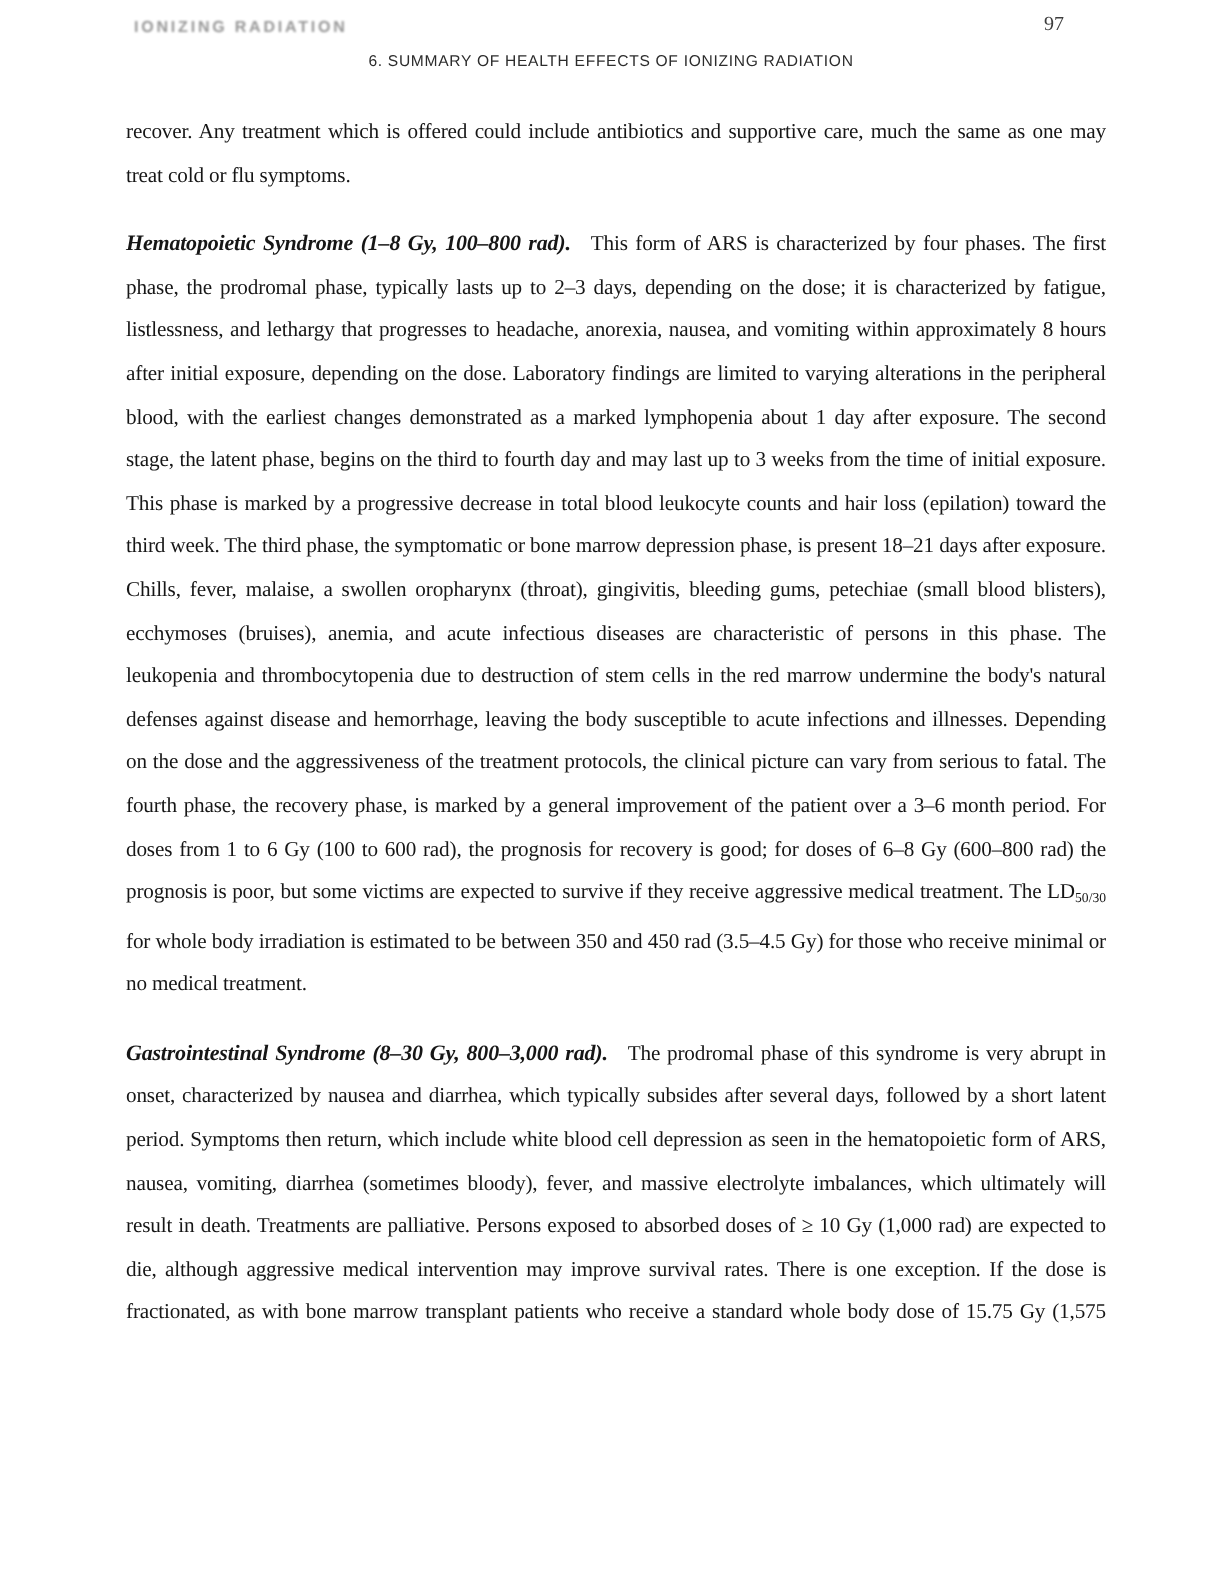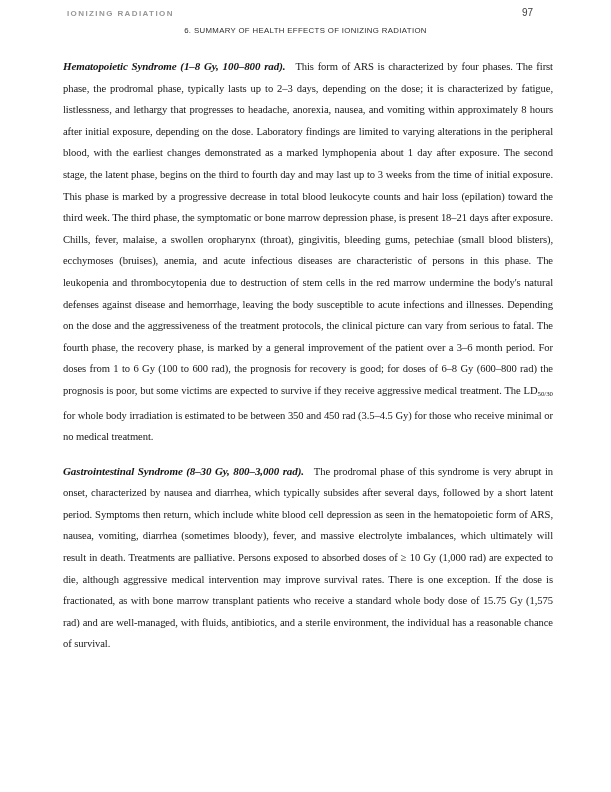--- a/index.html
+++ b/index.html
@@ -19,21 +19,21 @@
     font-size: 8px;
     font-weight: 600;
     color: #979797;
     letter-spacing: 1.4px;
     filter: blur(0.45px);
   }
   .page-number {
     position: absolute;
     left: 522px;
     top: 7px;
-    font-family: Liberation Sans, sans-serif;
+    font-family: Liberation Serif, serif;
     font-size: 10px;
     color: #3d3d3d;
     text-align: center;
   }
   .section-heading {
     position: absolute;
     top: 26px;
     left: 0;
     width: 611px;
     text-align: center;
@@ -75,17 +75,18 @@
 
 <div class="page">
 
   <span class="running-header-left">IONIZING RADIATION</span>
 
   <span class="page-number">97</span>
 
   <div class="section-heading">6. SUMMARY OF HEALTH EFFECTS OF IONIZING RADIATION</div>
 
   <div class="doc-body">
+    <p><span class="seg-normal">recover.  Any treatment which is offered could include antibiotics and supportive care, much the same as one may treat cold or flu symptoms.</span></p>
     <p><span class="seg-heading">Hematopoietic Syndrome (1–8 Gy, 100–800 rad).</span><span class="seg-normal">This form of ARS is characterized by four phases.  The first phase, the prodromal phase, typically lasts up to 2–3 days, depending on the dose; it is characterized by fatigue, listlessness, and lethargy that progresses to headache, anorexia, nausea, and vomiting within approximately 8 hours after initial exposure, depending on the dose.  Laboratory findings are limited to varying alterations in the peripheral blood, with the earliest changes demonstrated as a marked lymphopenia about 1 day after exposure.  The second stage, the latent phase, begins on the third to fourth day and may last up to 3 weeks from the time of initial exposure.  This phase is marked by a progressive decrease in total blood leukocyte counts and hair loss (epilation) toward the third week.  The third phase, the symptomatic or bone marrow depression phase, is present 18–21 days after exposure.  Chills, fever, malaise, a swollen oropharynx (throat), gingivitis, bleeding gums, petechiae (small blood blisters), ecchymoses (bruises), anemia, and acute infectious diseases are characteristic of persons in this phase.  The leukopenia and thrombocytopenia due to destruction of stem cells in the red marrow undermine the body's natural defenses against disease and hemorrhage, leaving the body susceptible to acute infections and illnesses.  Depending on the dose and the aggressiveness of the treatment protocols, the clinical picture can vary from serious to fatal.  The fourth phase, the recovery phase, is marked by a general improvement of the patient over a 3–6 month period.  For doses from 1 to 6 Gy (100 to 600 rad), the prognosis for recovery is good; for doses of 6–8 Gy (600–800 rad) the prognosis is poor, but some victims are expected to survive if they receive aggressive medical treatment. The LD</span><span class="seg-sub">50/30</span><span class="seg-normal"> for whole body irradiation is estimated to be between 350 and 450 rad (3.5–4.5 Gy) for those who receive minimal or no medical treatment.</span></p>
     <p><span class="seg-heading">Gastrointestinal Syndrome (8–30 Gy, 800–3,000 rad).</span><span class="seg-normal">The prodromal phase of this syndrome is very abrupt in onset, characterized by nausea and diarrhea, which typically subsides after several days, followed by a short latent period.  Symptoms then return, which include white blood cell depression as seen in the hematopoietic form of ARS, nausea, vomiting, diarrhea (sometimes bloody), fever, and massive electrolyte imbalances, which ultimately will result in death.  Treatments are palliative.  Persons exposed to absorbed doses of ≥ 10 Gy (1,000 rad)  are expected to die, although aggressive medical intervention may improve survival rates.  There is one exception.  If the dose is fractionated, as with bone marrow transplant patients who receive a standard whole body dose of 15.75 Gy (1,575 rad) and are well-managed, with fluids, antibiotics, and a sterile environment, the individual has a reasonable chance of survival.</span></p>
   </div>
 
 </div>
 
 </body></html>

